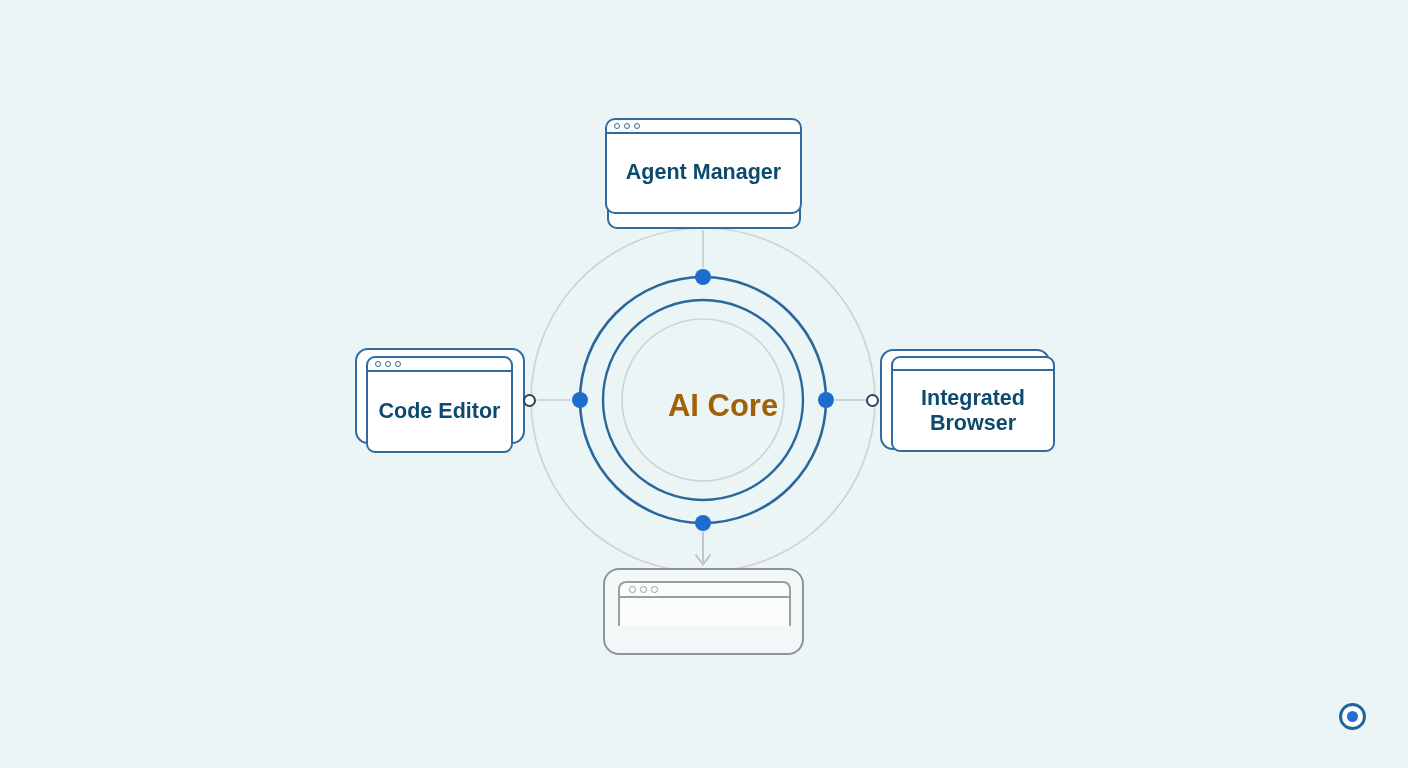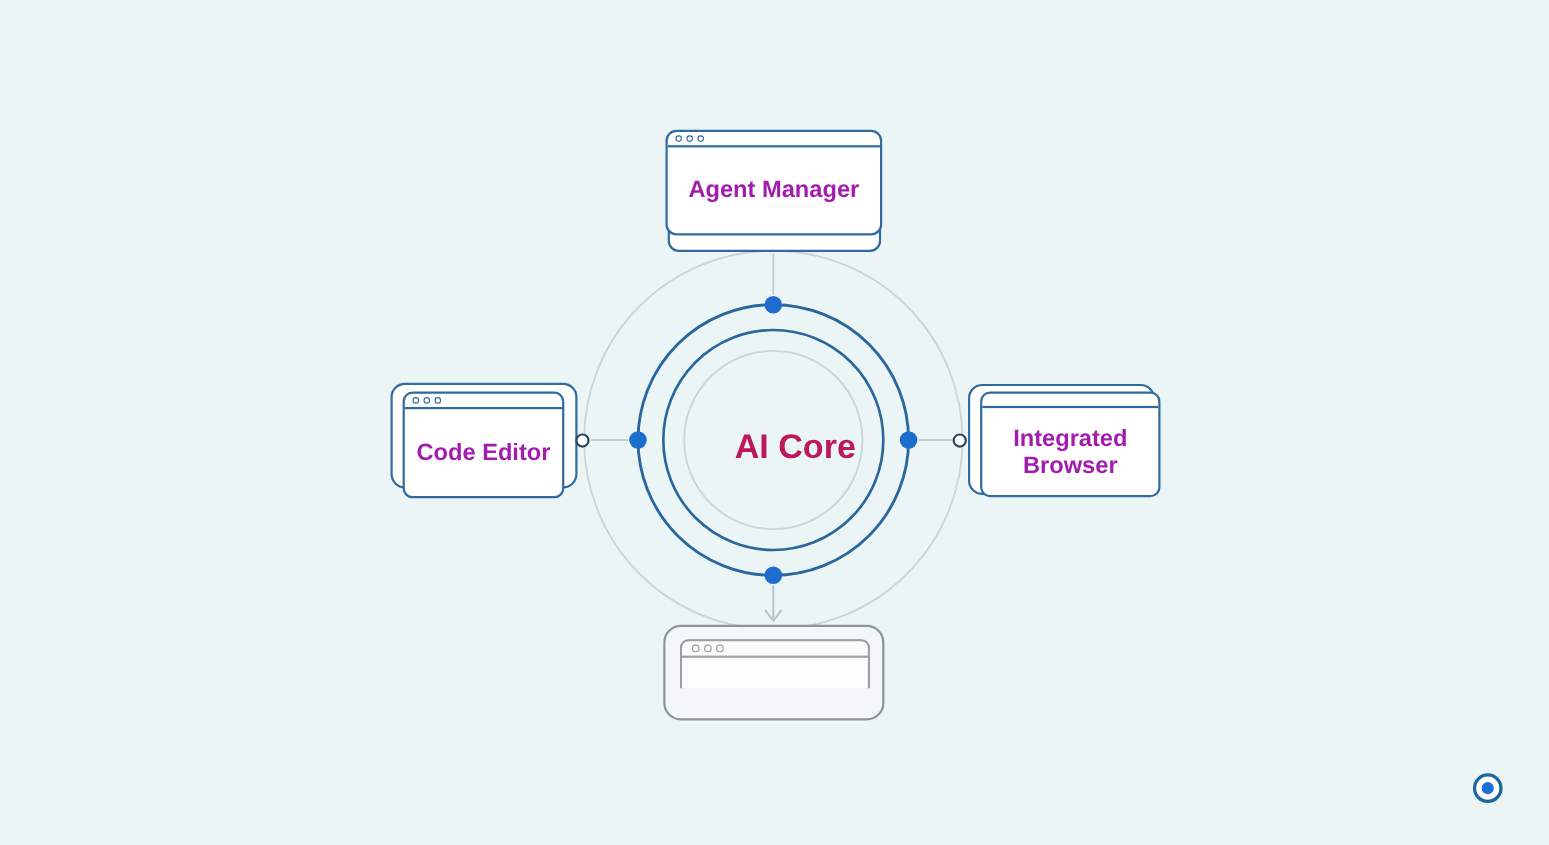--- a/index.html
+++ b/index.html
@@ -29,27 +29,27 @@
   }
   .titlebar.no-dots { height:13px; }
   .dot-o {
     width:6px; height:6px; box-sizing:border-box;
     border:1.7px solid #2f6b9e; border-radius:50%; background:#fff;
   }
   .cardbody {
     position:absolute; left:0; right:0; top:14px; bottom:0;
     display:flex; align-items:center; justify-content:center;
     text-align:center; font-size:21.5px; font-weight:700;
-    color:#a21caf; line-height:1.18; padding:4px 6px;
+    color:#0c4a6e; line-height:1.18; padding:4px 6px;
   }
 
   
   .center-label {
     position:absolute; left:603px; top:388px; width:240px; z-index:2;
-    text-align:center; font-size:31px; font-weight:700; color:#be185d;
+    text-align:center; font-size:31px; font-weight:700; color:#a16207;
   }
 
   
   .port {
     position:absolute; width:13px; height:13px; box-sizing:border-box;
     border:2.4px solid #2d425c; background:#ffffff; border-radius:50%;
     z-index:5;
   }
   .port-left  { left:523px; top:394px; }
   .port-right { left:866px; top:394px; }

